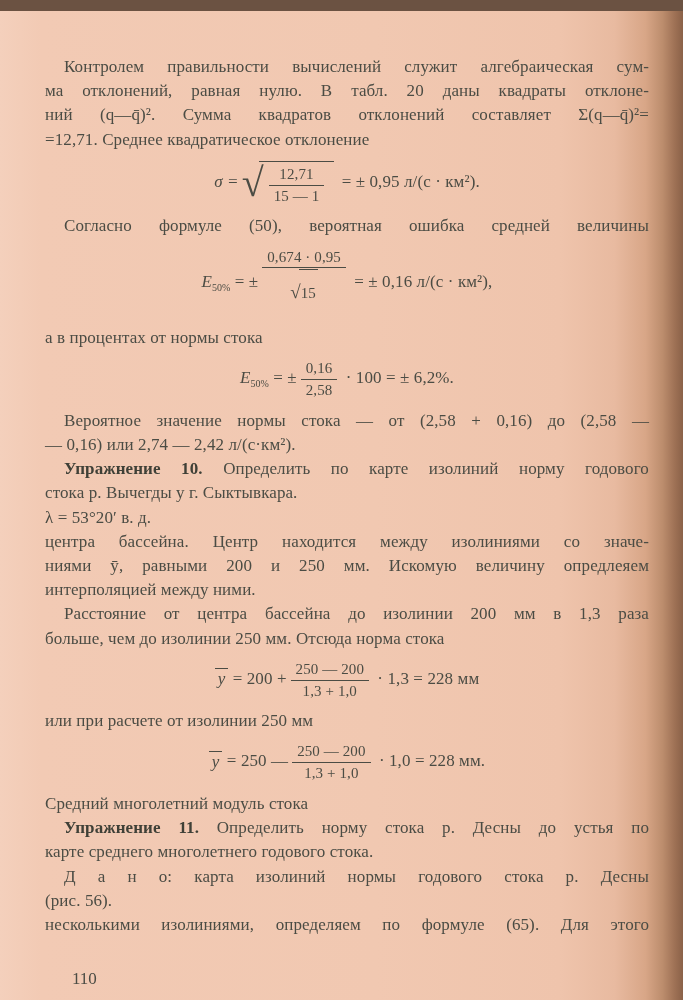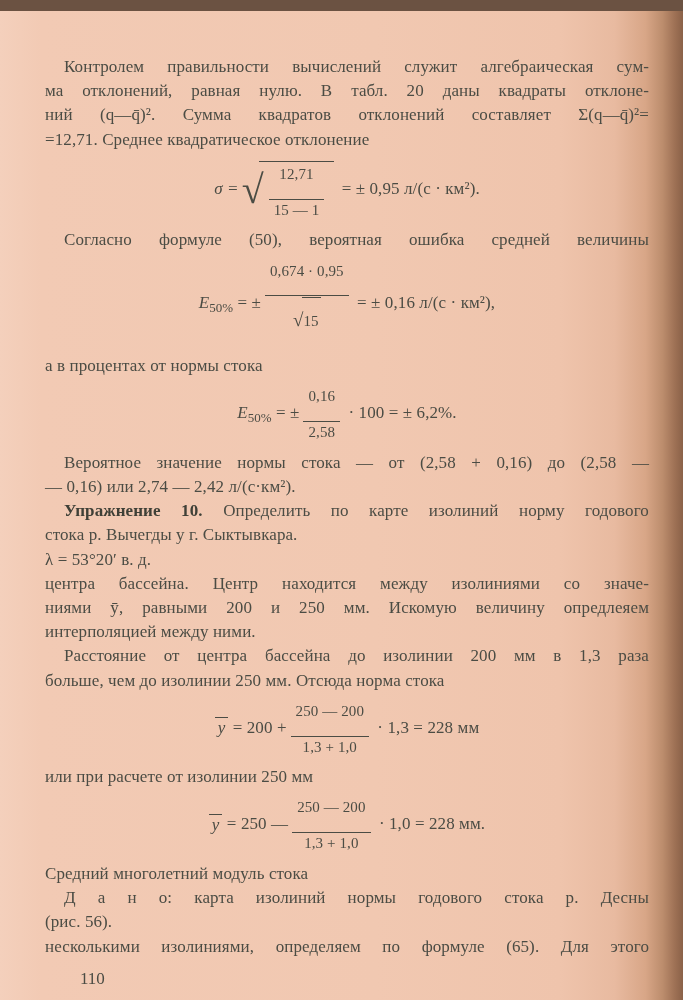--- a/index.html
+++ b/index.html
@@ -30,31 +30,31 @@
     margin:9px 0;
     font-size:17px;
     white-space:nowrap;
   }
   .formula .var{font-style:italic;}
   .frac{
     display:inline-block;vertical-align:middle;
     text-align:center;font-size:15px;line-height:1.25;
     margin:0 4px;
   }
-  .frac .num{display:block;border-bottom:1.3px solid #4b4c44;padding:0 5px 15px;}
+  .frac .num{display:block;border-bottom:1.3px solid #4b4c44;padding:0 5px 1px;}
   .frac .den{display:block;padding:1px 5px 0;}
   .sqrt{display:inline-block;vertical-align:middle;margin:0 3px;}
   .sqrt .rad{font-size:40px;font-weight:100;line-height:1;vertical-align:middle;margin-right:-5px;}
   .sqrt .rooted{display:inline-block;vertical-align:middle;border-top:1.4px solid #4b4c44;padding:3px 6px 0 6px;}
   .rad2{font-size:19px;line-height:1;margin-right:-2px;}
   .olz{display:inline-block;border-top:1px solid #4b4c44;padding:14px 2px;}
   .ovl{display:inline-block;border-top:1.1px solid #4b4c44;padding:1px 3px 0;font-style:italic;line-height:1.1;}
-  sub.s{font-size:13px;vertical-align:-4px;letter-spacing:0;}
+  sub.s{font-size:10px;vertical-align:-4px;letter-spacing:0;}
   .pageno{
-    position:absolute;left:80px;bottom:22px;
+    position:absolute;left:72px;bottom:22px;
     font-size:17px;color:#4b4c44;
   }
 </style>
 </head>
 <body>
 
 <div class="page">
   <div class="content">
 
     <p class="para">
@@ -128,20 +128,24 @@
       <span class="ovl">y</span>
       <span>= 250 —</span><span class="frac"><span class="num">250 — 200</span><span class="den">1,3 + 1,0</span></span>
       <span>· 1,0 = 228  мм.</span>
     </div>
 
     <p class="para">
       <span class="line lline">Средний многолетний модуль стока</span>
     </p>
 
 
+    <p class="para">
+      <span class="line jline ind"><b class="lead">Упражнение 11.</b><span> Определить норму стока р. Десны до устья по</span></span>
+      <span class="line lline">карте среднего многолетнего годового стока.</span>
+    </p>
 
     <p class="para">
       <span class="line jline ind">Д а н о:  карта  изолиний  нормы  годового  стока  р.  Десны</span>
       <span class="line lline">(рис. 56).</span>
     </p>
 
     <p class="para">
       <span class="line jline">несколькими изолиниями, определяем по формуле (65). Для этого</span>
 
     </p>

